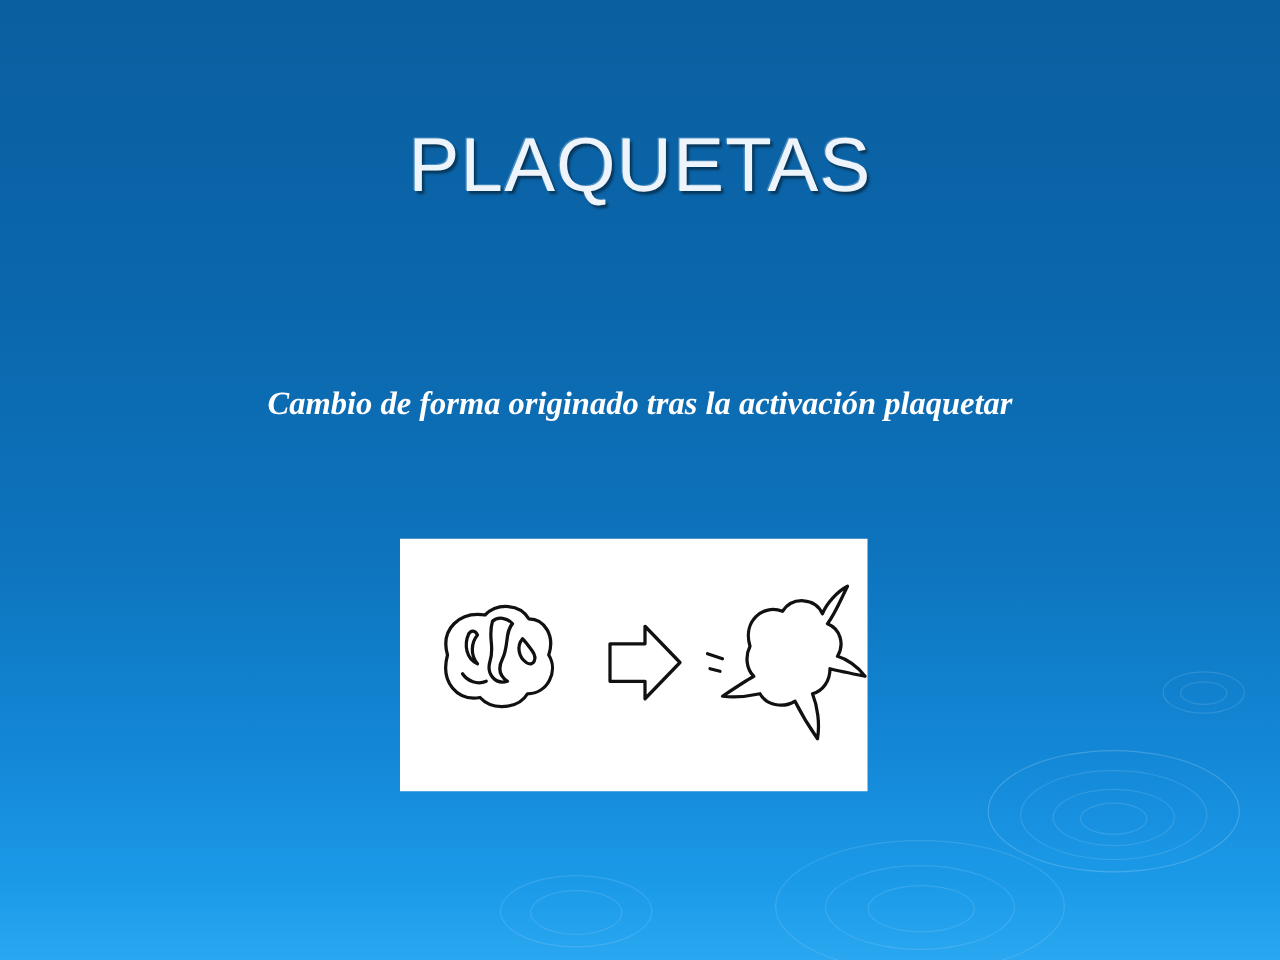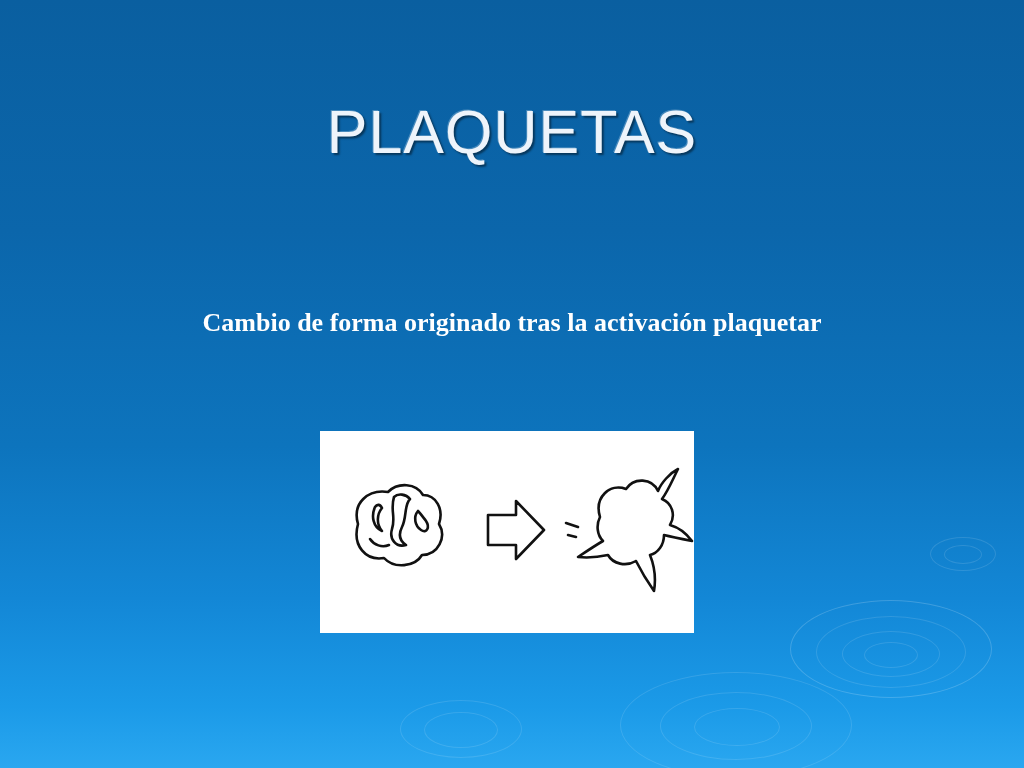--- a/index.html
+++ b/index.html
@@ -39,20 +39,21 @@
     color: #eef4fb;
     text-shadow: 2px 2px 2px rgba(0,0,0,0.45), -1px -1px 0 rgba(255,255,255,0.25);
   }
   .subtitle {
     position: absolute;
     top: 308px;
     left: 0;
     width: 1024px;
     text-align: center;
     font-family: "Liberation Serif", serif;
+    font-style: italic;
     font-weight: bold;
     font-size: 26px;
     color: #ffffff;
   }
   .figure {
     position: absolute;
     left: 320px;
     top: 431px;
     width: 374px;
     height: 202px;

